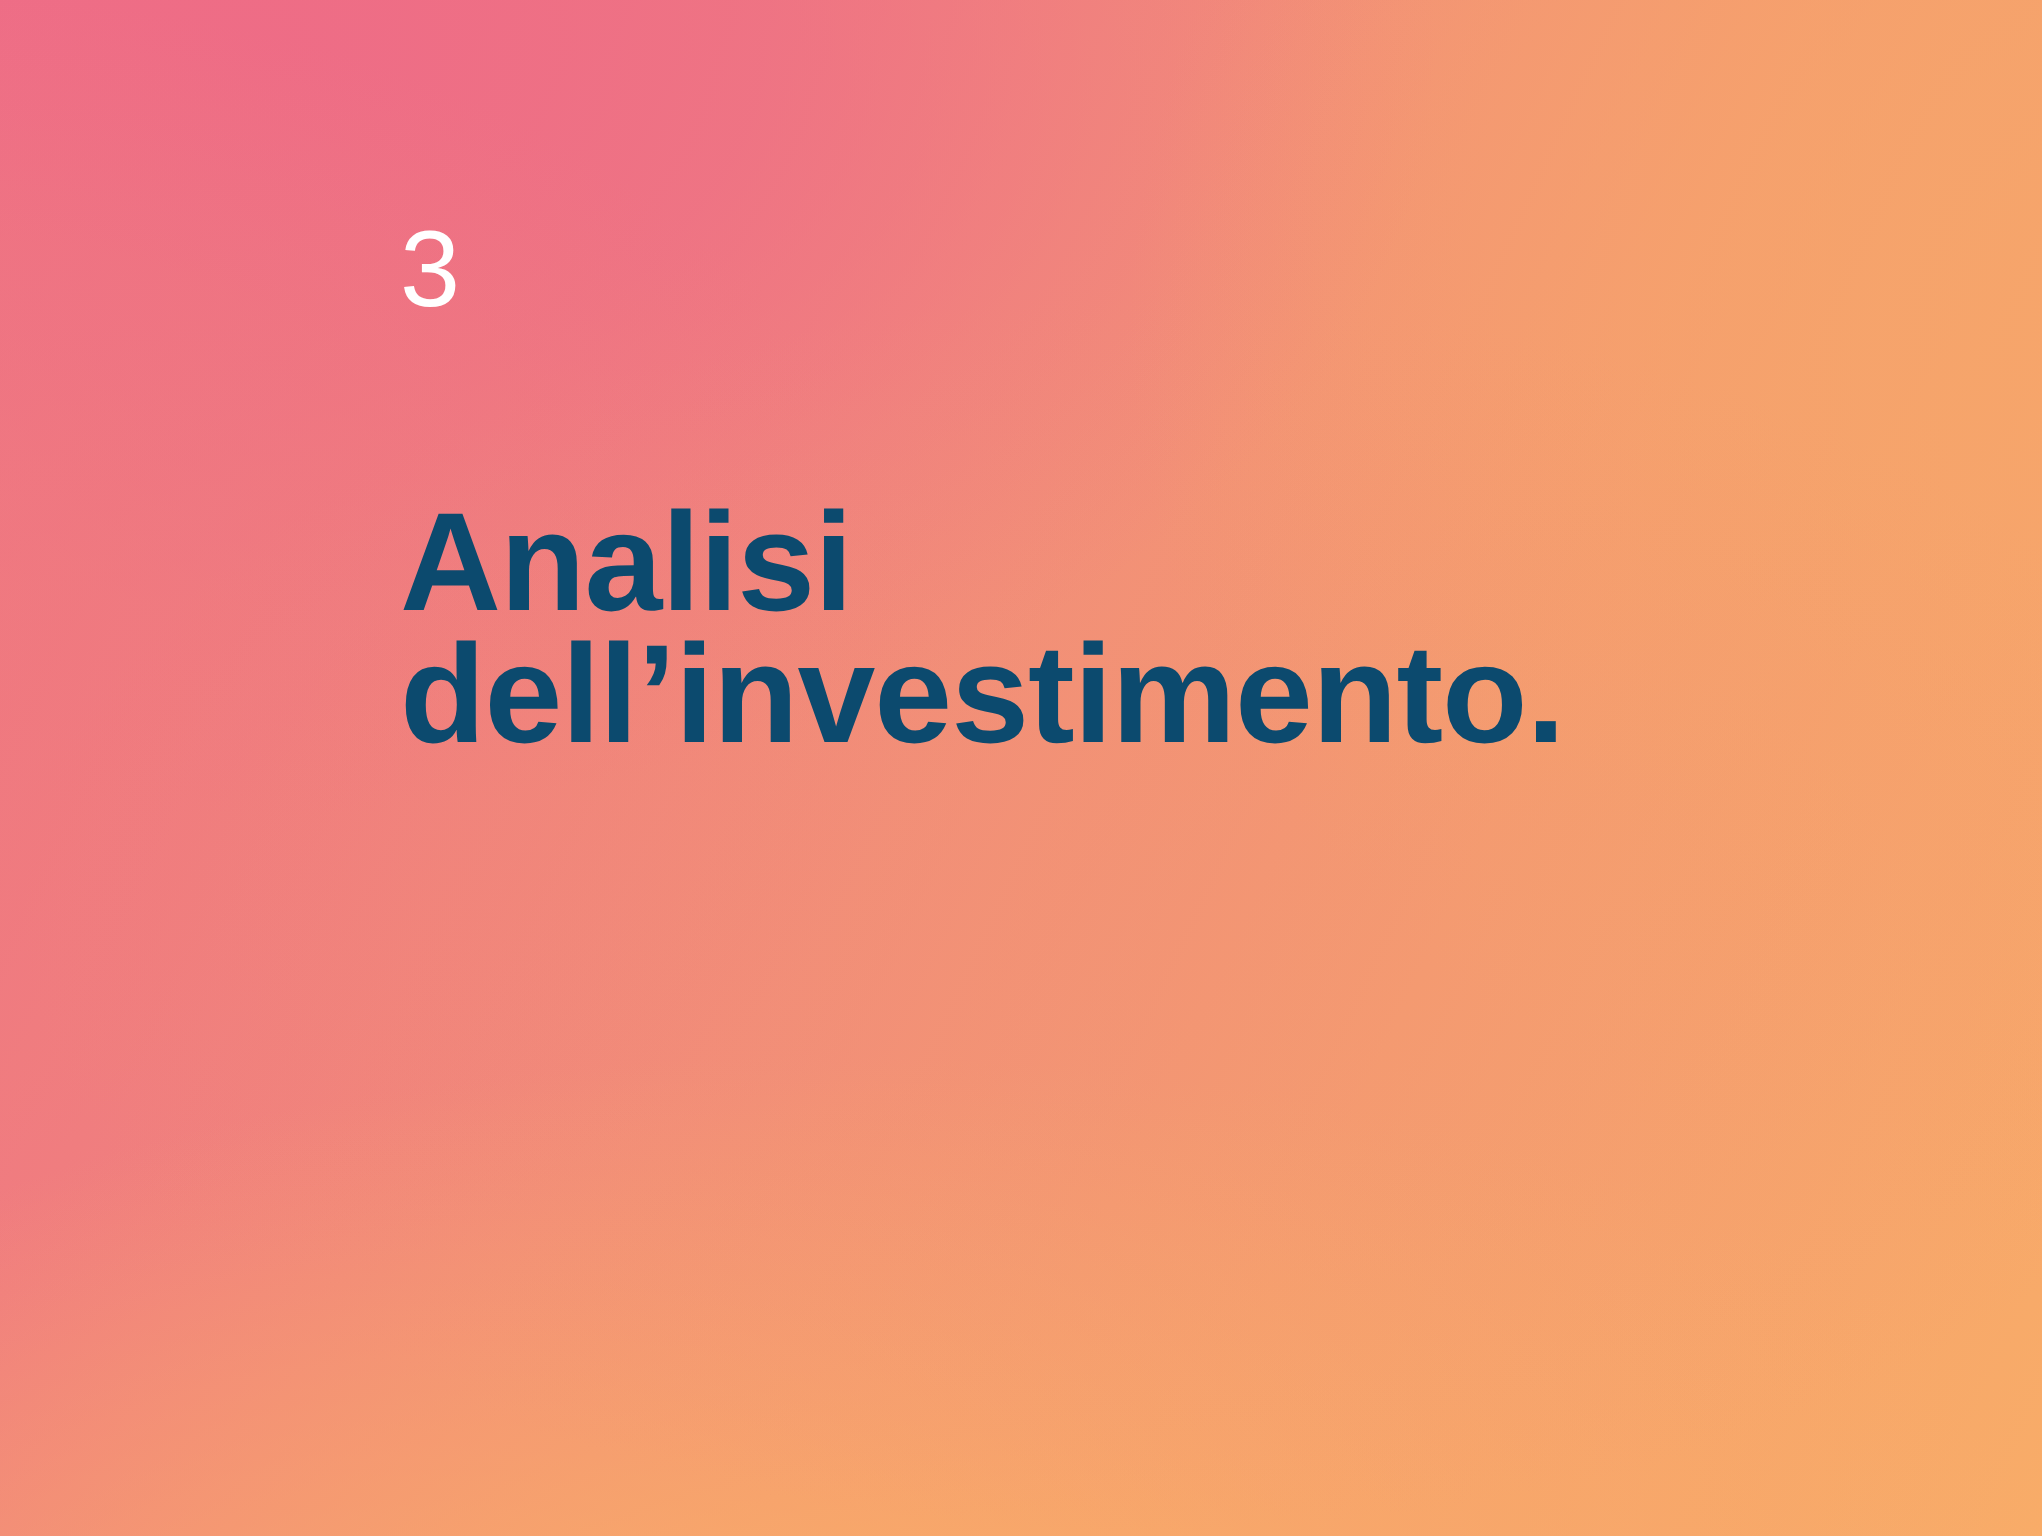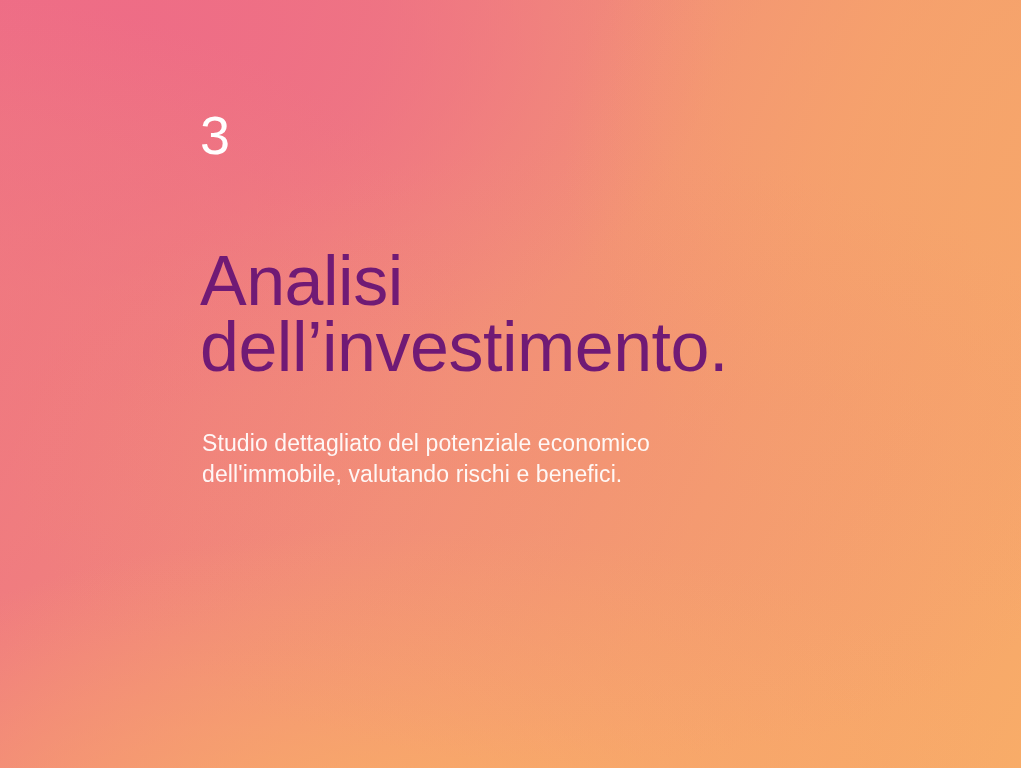--- a/index.html
+++ b/index.html
@@ -88,23 +88,23 @@
     font-weight: 300;
     line-height: 1;
     letter-spacing: 0.5px;
   }
 
   .headline {
     position: absolute;
     top: 248px;
     left: 0;
     margin: 0;
-    color: #701a75;
+    color: #0c4a6e;
     font-size: 70px;
-    font-weight: 400;
+    font-weight: 700;
     line-height: 66px;
     letter-spacing: -0.5px;
     white-space: pre-line;
   }
 
   .subtitle {
     position: absolute;
     top: 428px;
     left: 2px;
     margin: 0;
@@ -128,18 +128,16 @@
   <div class="bg-blob gold"></div>
   <div class="bg-blob wash"></div>
 
   <div class="content">
 
     <div class="section-number">3</div>
 
     <h1 class="headline">Analisi
 dell’investimento.</h1>
 
-    <p class="subtitle">Studio dettagliato del potenziale economico
-dell'immobile, valutando rischi e benefici.</p>
 
   </div>
 
 </div>
 
 </body></html>

